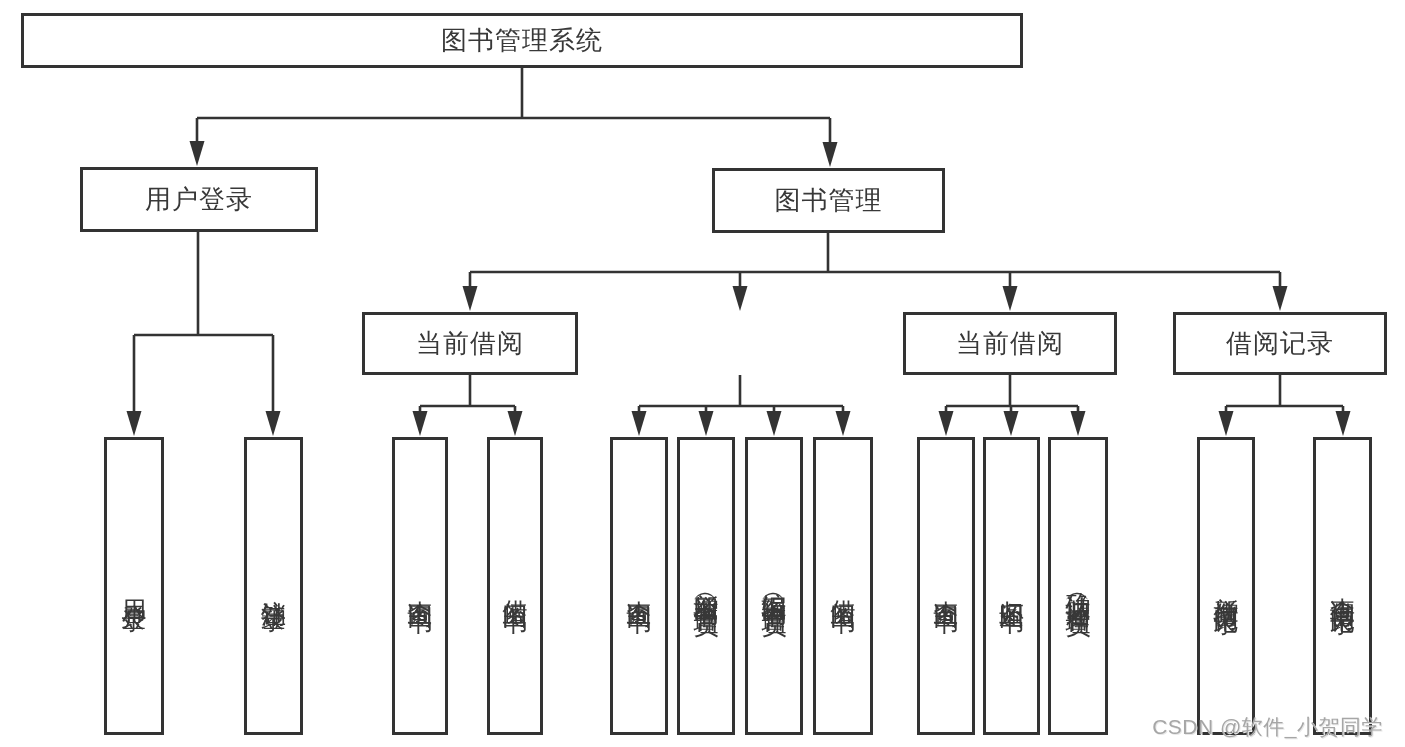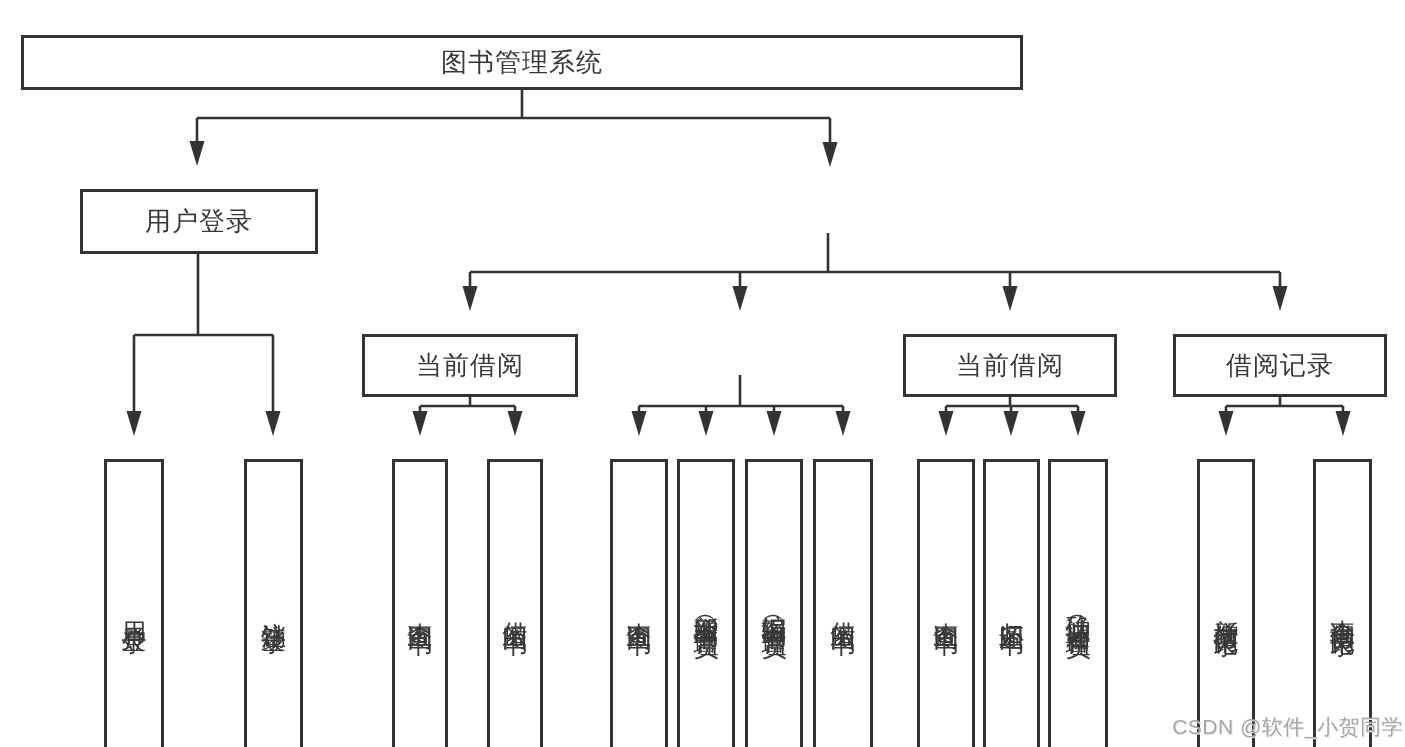--- a/index.html
+++ b/index.html
@@ -14,34 +14,33 @@
   .connectors { position: absolute; left: 0; top: 0; }
   .node {
     position: absolute;
     box-sizing: border-box;
     border: 3px solid #333333;
     background: #ffffff;
     display: flex;
     align-items: center;
     justify-content: center;
     color: #383838;
-    margin-top: 22px;
   }
   .h-node { font-size: 26px; letter-spacing: 1px; }
   .vtext {
     writing-mode: vertical-rl;
     text-orientation: mixed;
     font-size: 25px;
     letter-spacing: 3px;
     line-height: 1;
     white-space: nowrap;
   }
   .watermark {
     position: absolute;
-    right: 2px;
+    right: 22px;
     bottom: 6px;
     font-size: 21px;
     color: #a6a6a6;
     letter-spacing: 0.5px;
     z-index: 5;
     text-shadow: 1px 1px 0 #e8e8e8;
   }
 </style>
 </head>
 <body>
@@ -80,20 +79,23 @@
       <polygon points="1335.5,411 1350.5,411 1343,436"></polygon>
     </g>
   </svg>
 
   <div class="node h-node" style="left:21px;top:13px;width:1002px;height:55px">
     <span>图书管理系统</span>
   </div>
 
   <div class="node h-node" style="left:80px;top:167px;width:238px;height:65px">
     <span>用户登录</span>
+  </div>
+  <div class="node h-node" style="left:712px;top:168px;width:233px;height:65px">
+    <span>图书管理</span>
   </div>
 
   <div class="node h-node" style="left:362px;top:312px;width:216px;height:63px">
     <span>当前借阅</span>
   </div>
   <div class="node h-node" style="left:1173px;top:312px;width:214px;height:63px">
     <span>借阅记录</span>
   </div>
   <div class="node h-node" style="left:903px;top:312px;width:214px;height:63px">
     <span>当前借阅</span>

